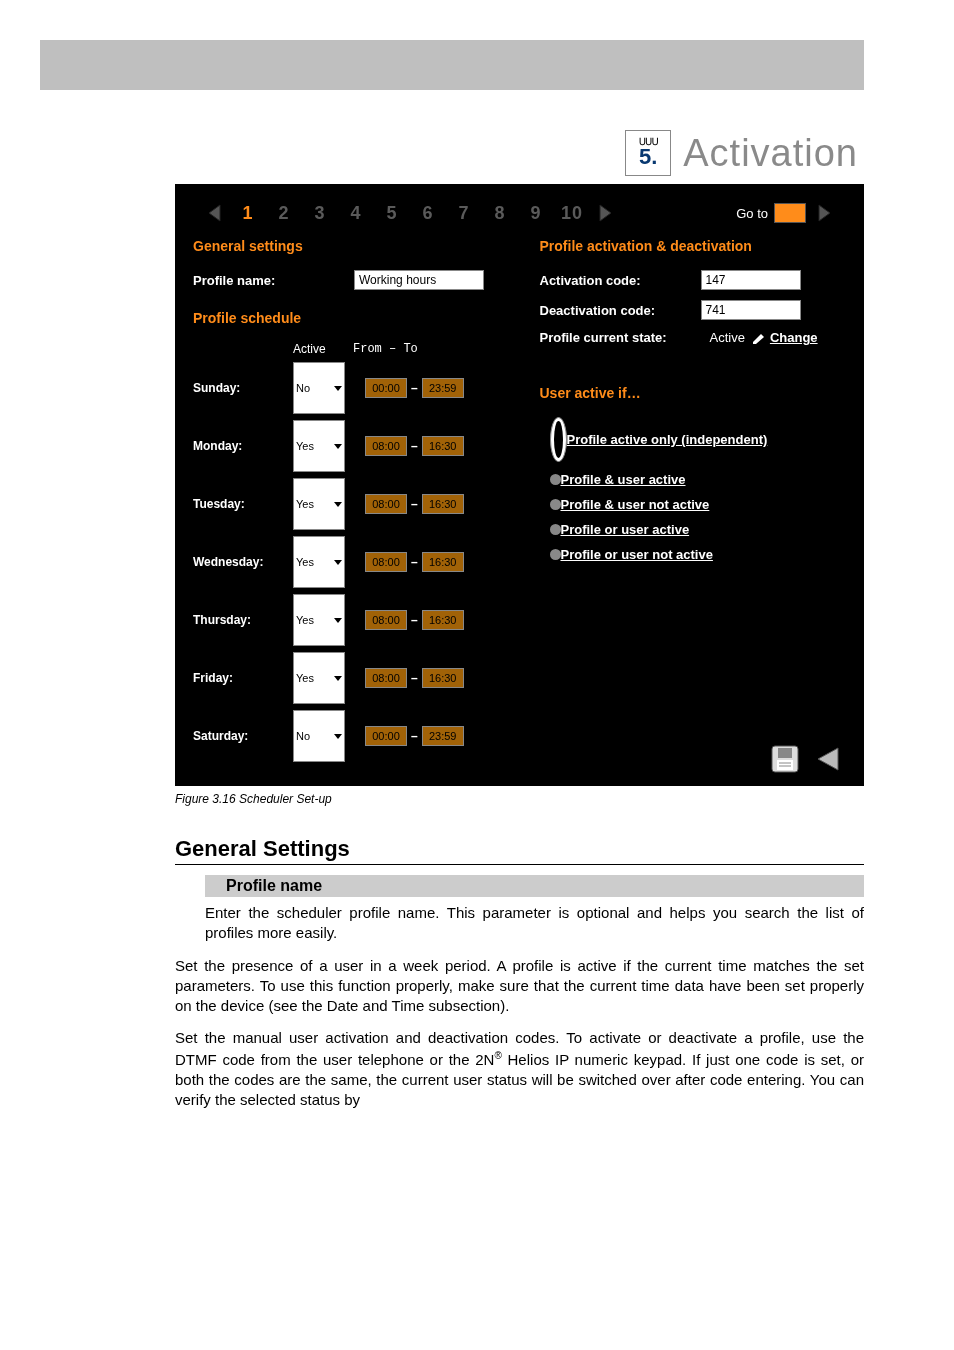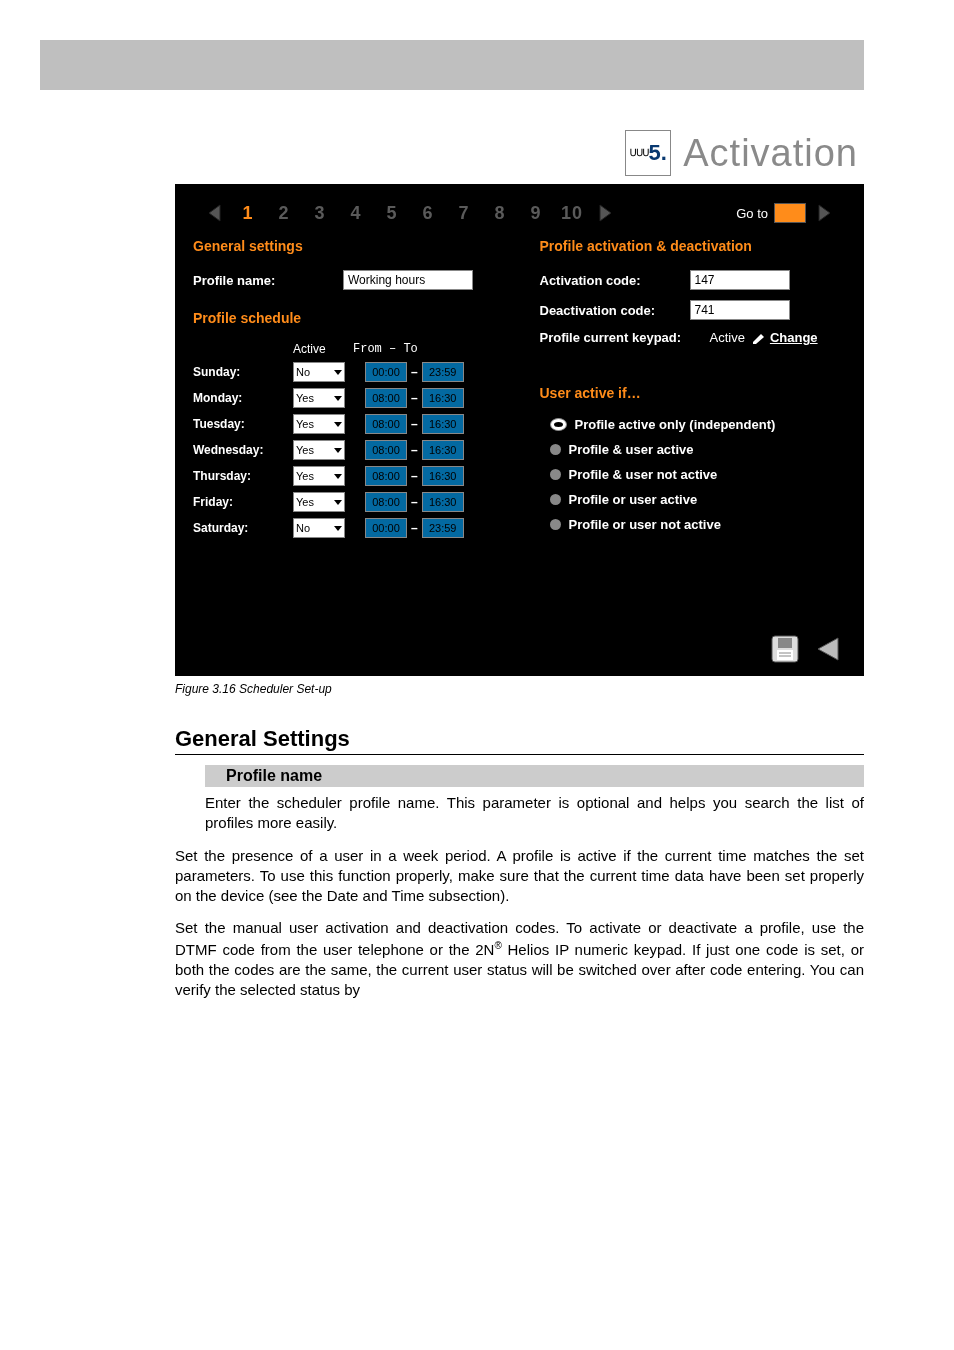--- a/index.html
+++ b/index.html
@@ -34,21 +34,21 @@
     font-size: 38px;
     color: #8a8a8a;
     font-weight: normal;
     letter-spacing: 1px;
   }
   .app-icon {
     width: 44px;
     height: 44px;
     border: 1px solid #888;
     display: flex;
-    flex-direction: row;
+    flex-direction: column;
     align-items: center;
     justify-content: center;
     background: #fff;
     position: relative;
   }
   .app-icon .rings {
     font-size: 10px;
     line-height: 8px;
     color: #000;
     letter-spacing: -1px;
@@ -91,20 +91,21 @@
     color: #ff8c1a;
     font-weight: bold;
     font-size: 14px;
     margin-bottom: 16px;
   }
   .field-row {
     display: flex;
     align-items: center;
     margin-bottom: 10px;
     font-size: 13px;
+    gap: 11px;
   }
   .field-row .lbl { color: #fff; flex: 0 0 150px; font-weight: bold;}
   .text-input {
     background: #fff;
     color: #000;
     border: 1px solid #888;
     height: 18px;
     padding: 0 4px;
     font-size: 12px;
     width: 120px;
@@ -124,27 +125,27 @@
     align-items:center;
     font-size:12px;
     color:#fff;
     margin-bottom:6px;
     font-weight:bold;
   }
   .sched-row .day{flex:0 0 100px;}
   .sel {
     background:#fff;color:#000;border:1px solid #888;
     height:18px;width:46px;display:flex;align-items:center;
-    justify-content:space-between;padding:0 2px;font-size:11px;
+    justify-content:space-between;padding:16px 2px;font-size:11px;
     font-weight:normal;
   }
   .sel .caret{width:0;height:0;border-left:4px solid transparent;border-right:4px solid transparent;border-top:5px solid #000;}
-  .tbox{background:#0369a1;color:#000;border:1px solid #888;height:18px;width:40px;font-size:11px;display:flex;align-items:center;justify-content:center; font-weight:normal;}
+  .tbox{background:#a16207;color:#000;border:1px solid #888;height:18px;width:40px;font-size:11px;display:flex;align-items:center;justify-content:center; font-weight:normal;}
   .dash{margin:0 4px;color:#fff;}
-  .radio-row{display:flex;align-items:center;gap:8px;font-size:13px;color:#fff;margin-bottom:10px;font-weight:bold;margin-left:10px;}
+  .radio-row{display:flex;align-items:center;font-size:13px;color:#fff;margin-bottom:10px;font-weight:bold;margin-left:10px;text-decoration:underline;}
   .radio-dot{width:11px;height:11px;border-radius:50%;background:#888;position:relative;flex-shrink:0;}
   .radio-dot.sel{background:#fff;}
   .radio-dot.sel::after{content:"";position:absolute;inset:3px;border-radius:50%;background:#000;}
   .state-row{display:flex;align-items:center;font-size:13px;color:#fff;font-weight:bold;}
   .state-row .lbl2{flex:0 0 170px;}
   .state-val{color:#fff;margin-right:8px;font-weight:normal;}
   .change-link{color:#fff;font-weight:bold;text-decoration:underline;display:flex;align-items:center;gap:3px;text-align:right;}
   .bottom-icons{position:absolute;right:18px;bottom:10px;display:flex;gap:10px;}
   .bottom-icons svg{display:block;}
 
@@ -328,21 +329,21 @@
           <div class="sec-title">Profile activation &amp; deactivation</div>
           <div class="field-row">
             <div class="lbl" style="flex:0 0 150px">Activation code:</div>
             <input class="text-input small" value="147" style="">
           </div>
           <div class="field-row">
             <div class="lbl" style="flex:0 0 150px">Deactivation code:</div>
             <input class="text-input small" value="741" style="">
           </div>
           <div class="state-row">
-            <div class="lbl2">Profile current keypad:</div>
+            <div class="lbl2">Profile current state:</div>
             <div class="state-val">Active</div>
             <a class="change-link">
               <svg width="14" height="12">
                   <polygon points="0,10 8,2 11,5 3,12 0,12" fill="#fff"></polygon>
                 </svg>
               <span>Change</span>
             </a>
           </div>
 
           <div class="sec-title" style="margin-top:40px">User active if…</div>

